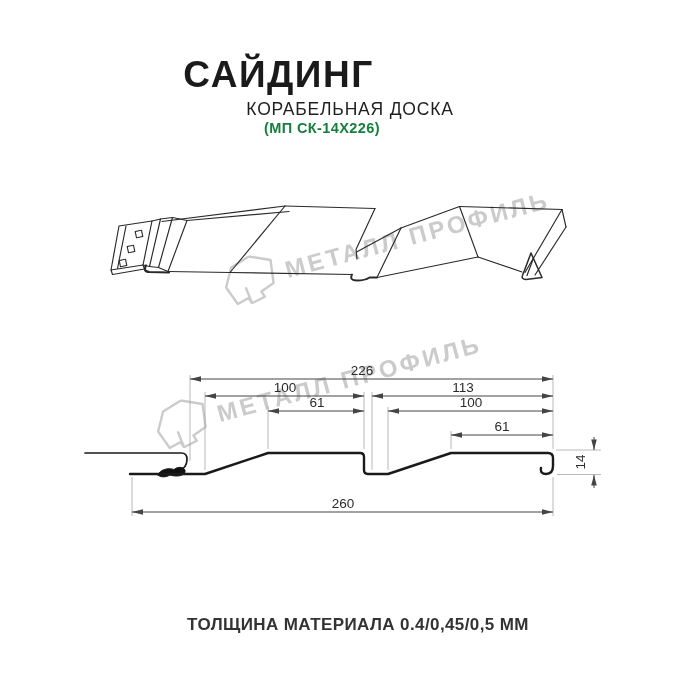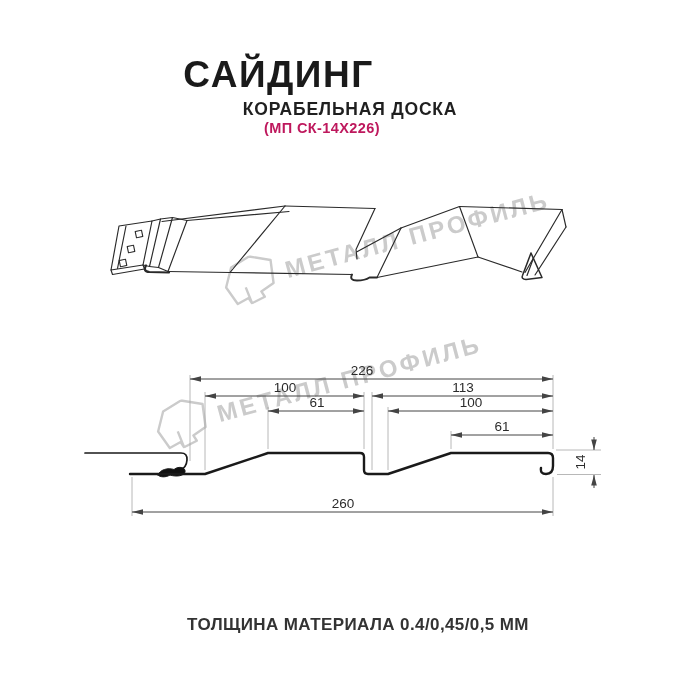--- a/index.html
+++ b/index.html
@@ -7,25 +7,25 @@
     position:relative;width:700px;height:700px;background:#ffffff;
     font-family:"Liberation Sans", sans-serif;overflow:hidden;
   }
   .titleblock{position:absolute;left:0;top:0;width:700px;text-align:center;z-index:3;}
   .title-main{
     margin:0;position:absolute;left:0;top:54px;width:557px;
     font-size:37px;font-weight:800;letter-spacing:1.5px;color:#1a1a1a;
   }
   .title-sub{
     position:absolute;left:0;top:99px;width:700px;
-    font-size:17.5px;font-weight:700;letter-spacing:0.8px;color:#1f1f1f;
+    font-size:17.5px;font-weight:400;letter-spacing:0.8px;color:#1f1f1f;
   }
   .title-code{
     position:absolute;left:0;top:120px;width:644px;
-    font-size:14.5px;font-weight:700;letter-spacing:0.4px;color:#be185d;
+    font-size:14.5px;font-weight:700;letter-spacing:0.4px;color:#15803d;
   }
   .wm{
     position:absolute;display:flex;align-items:center;gap:9px;z-index:1;
     color:#cbcbcb;font-weight:700;font-size:24px;letter-spacing:3px;
     white-space:nowrap;
   }
   .wm svg{flex:0 0 auto;}
   .wm1{left:222px;top:256px;transform:rotate(-15deg);transform-origin:28px 24px;}
   .wm2{left:154px;top:400px;transform:rotate(-15deg);transform-origin:28px 24px;}
   .artsvg{position:absolute;left:0;top:0;z-index:2;}

